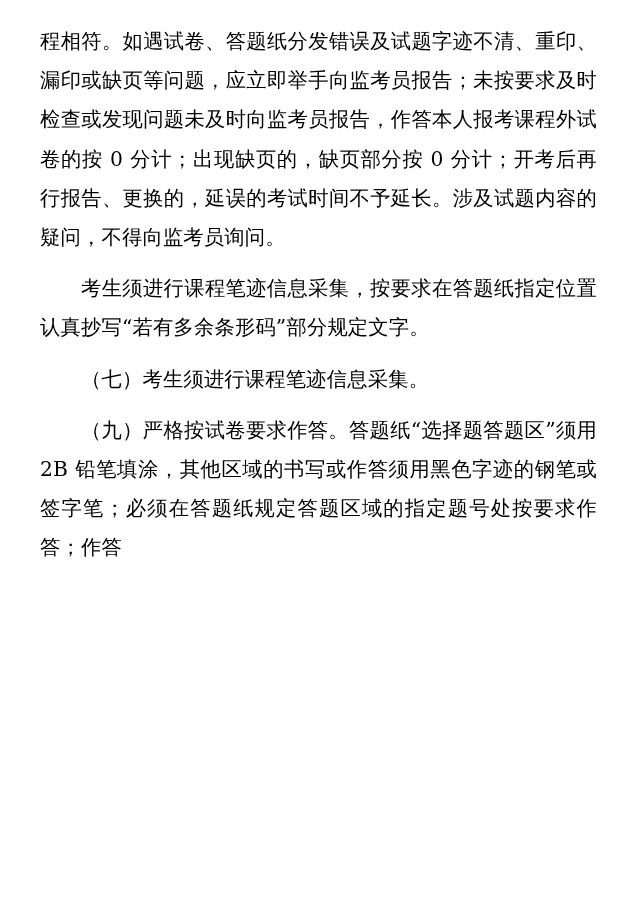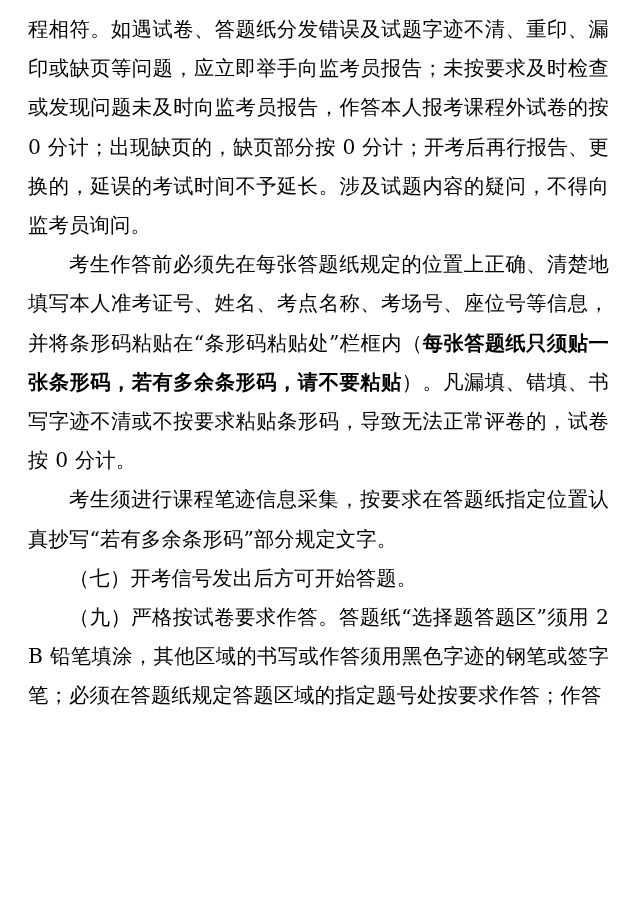--- a/index.html
+++ b/index.html
@@ -22,38 +22,37 @@
     padding: 10px 28px 0 28px;
   }
   .doc-body {
     font-size: 20.3px;
     line-height: 39.2px;
     text-align: justify;
     text-justify: inter-ideograph;
     letter-spacing: 0.2px;
   }
   .para {
-    margin: 0;
+    margin: 12px;
     text-indent: 0;
   }
   .para.indent {
     text-indent: 41px;
   }
   .bold-run {
     font-weight: bold;
   }
   
   .doc-body p {
     word-break: break-all;
   }
 </style>
 </head>
 <body>
 
 <div class="page">
   <div class="doc-body">
     <p class="para"><span>程相符。如遇试卷、答题纸分发错误及试题字迹不清、重印、漏印或缺页等问题，应立即举手向监考员报告；未按要求及时检查或发现问题未及时向监考员报告，作答本人报考课程外试卷的按 0 分计；出现缺页的，缺页部分按 0 分计；开考后再行报告、更换的，延误的考试时间不予延长。涉及试题内容的疑问，不得向监考员询问。</span></p>
-    <p class="para indent"><span>考生作答前必须先在每张答题纸规定的位置上正确、清楚地填写本人准考证号、姓名、考点名称、考场号、座位号等信息，并将条形码粘贴在“条形码粘贴处”栏框内（</span><span class="bold-run">每张答题纸只须贴一张条形码，若有多余条形码，请不要粘贴</span><span>）。凡漏填、错填、书写字迹不清或不按要求粘贴条形码，导致无法正常评卷的，试卷按 0 分计。</span></p>
     <p class="para indent"><span>考生须进行课程笔迹信息采集，按要求在答题纸指定位置认真抄写“若有多余条形码”部分规定文字。</span></p>
-    <p class="para indent"><span>（七）开考信号发出后方可开始答题。</span></p>
+    <p class="para indent"><span>（七）考生须进行课程笔迹信息采集。</span></p>
     <p class="para indent"><span>（九）严格按试卷要求作答。答题纸“选择题答题区”须用 2B 铅笔填涂，其他区域的书写或作答须用黑色字迹的钢笔或签字笔；必须在答题纸规定答题区域的指定题号处按要求作答；作答</span></p>
   </div>
 </div>
 
 </body></html>

